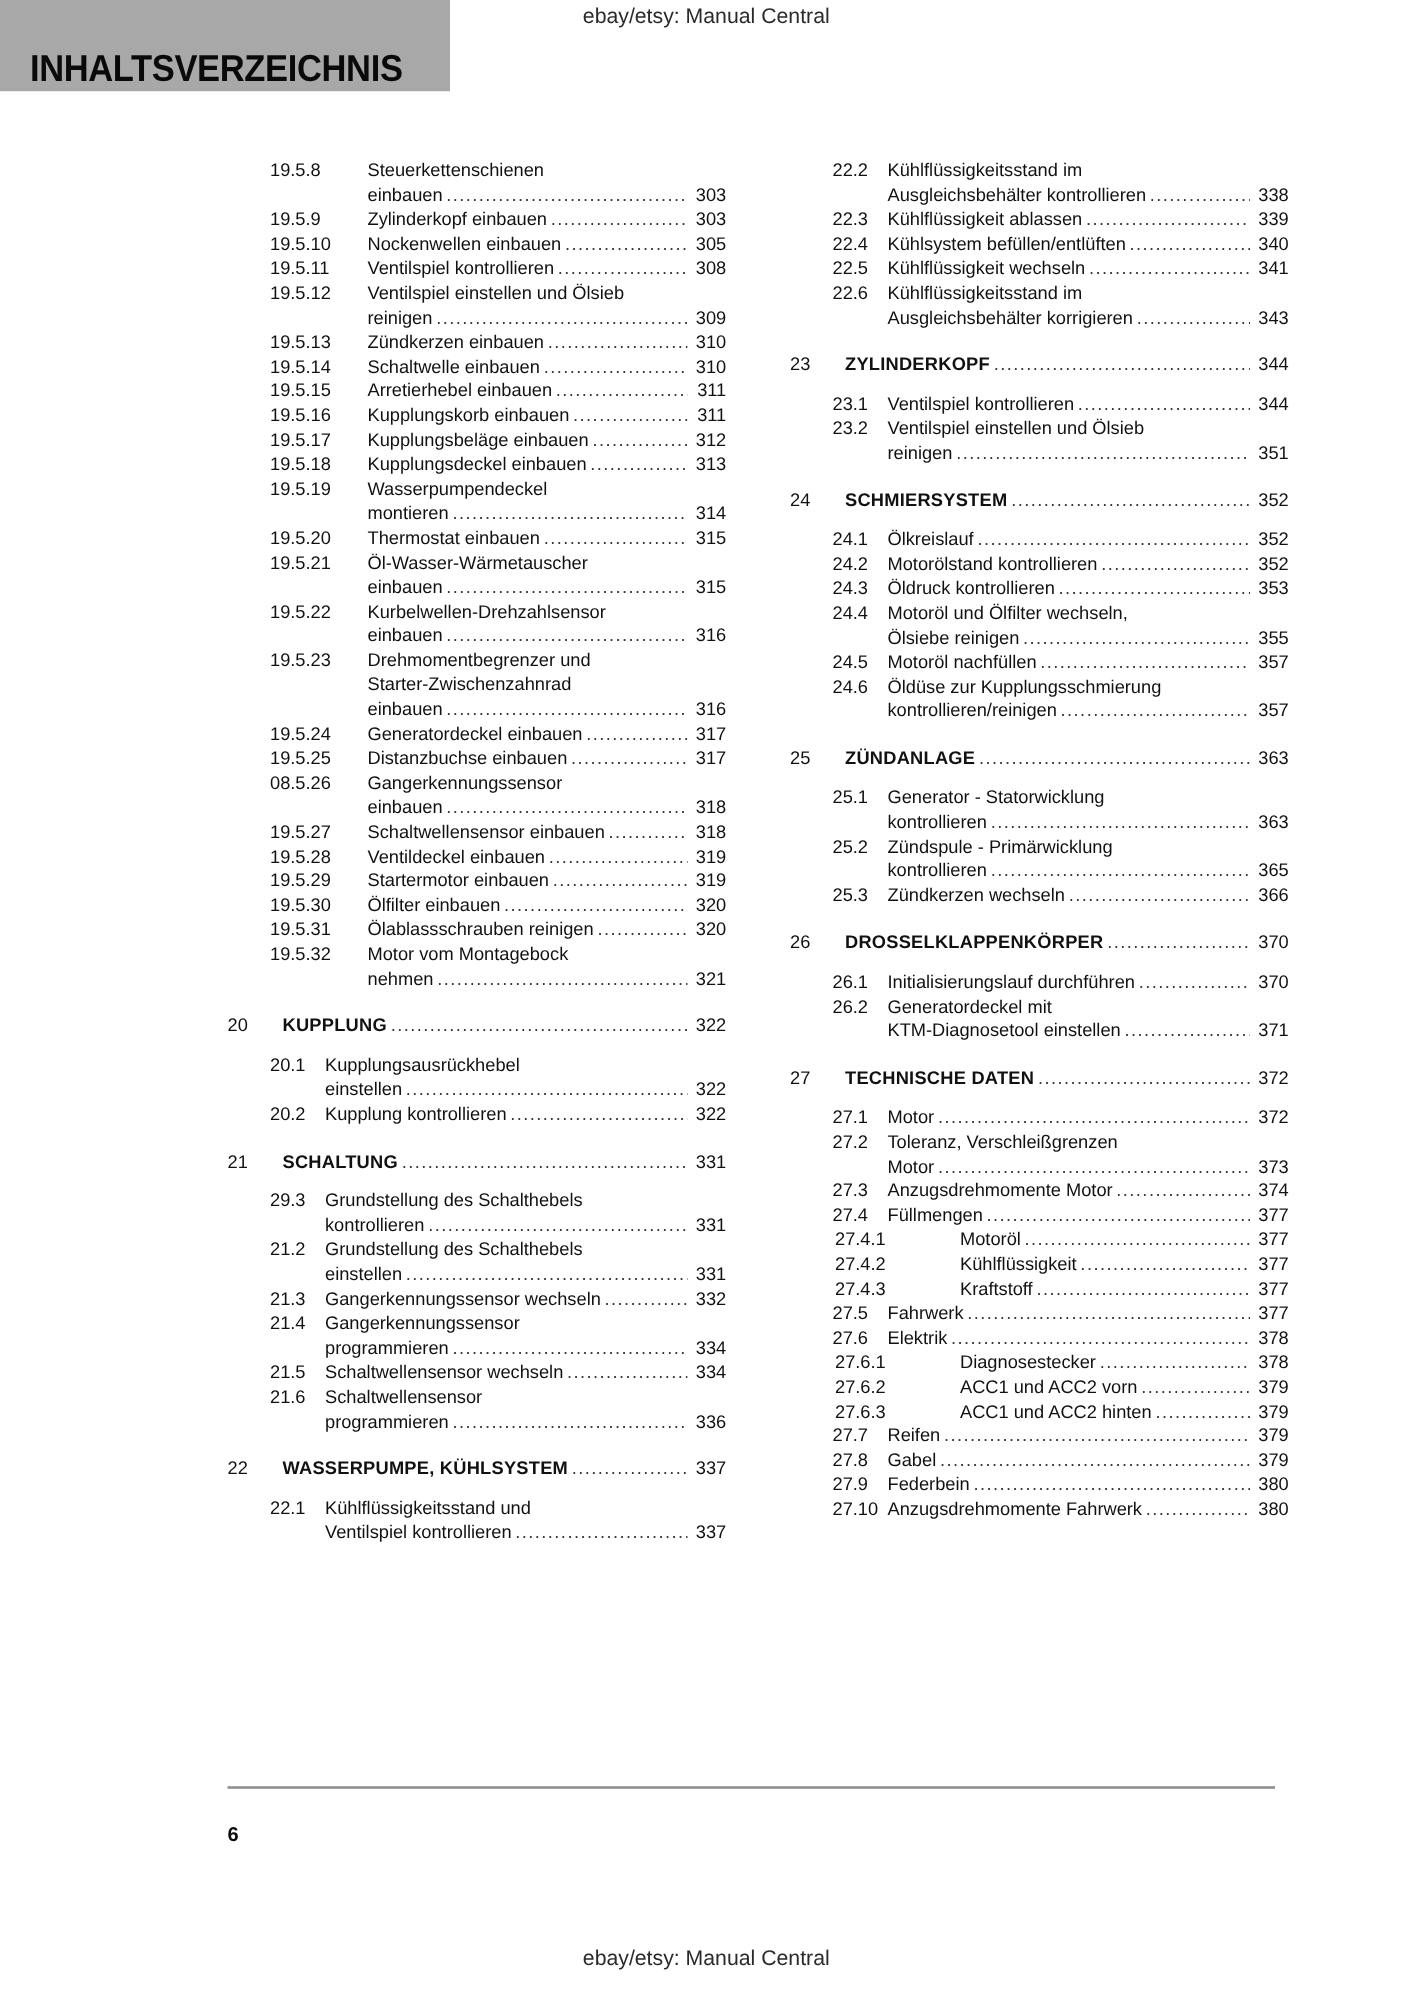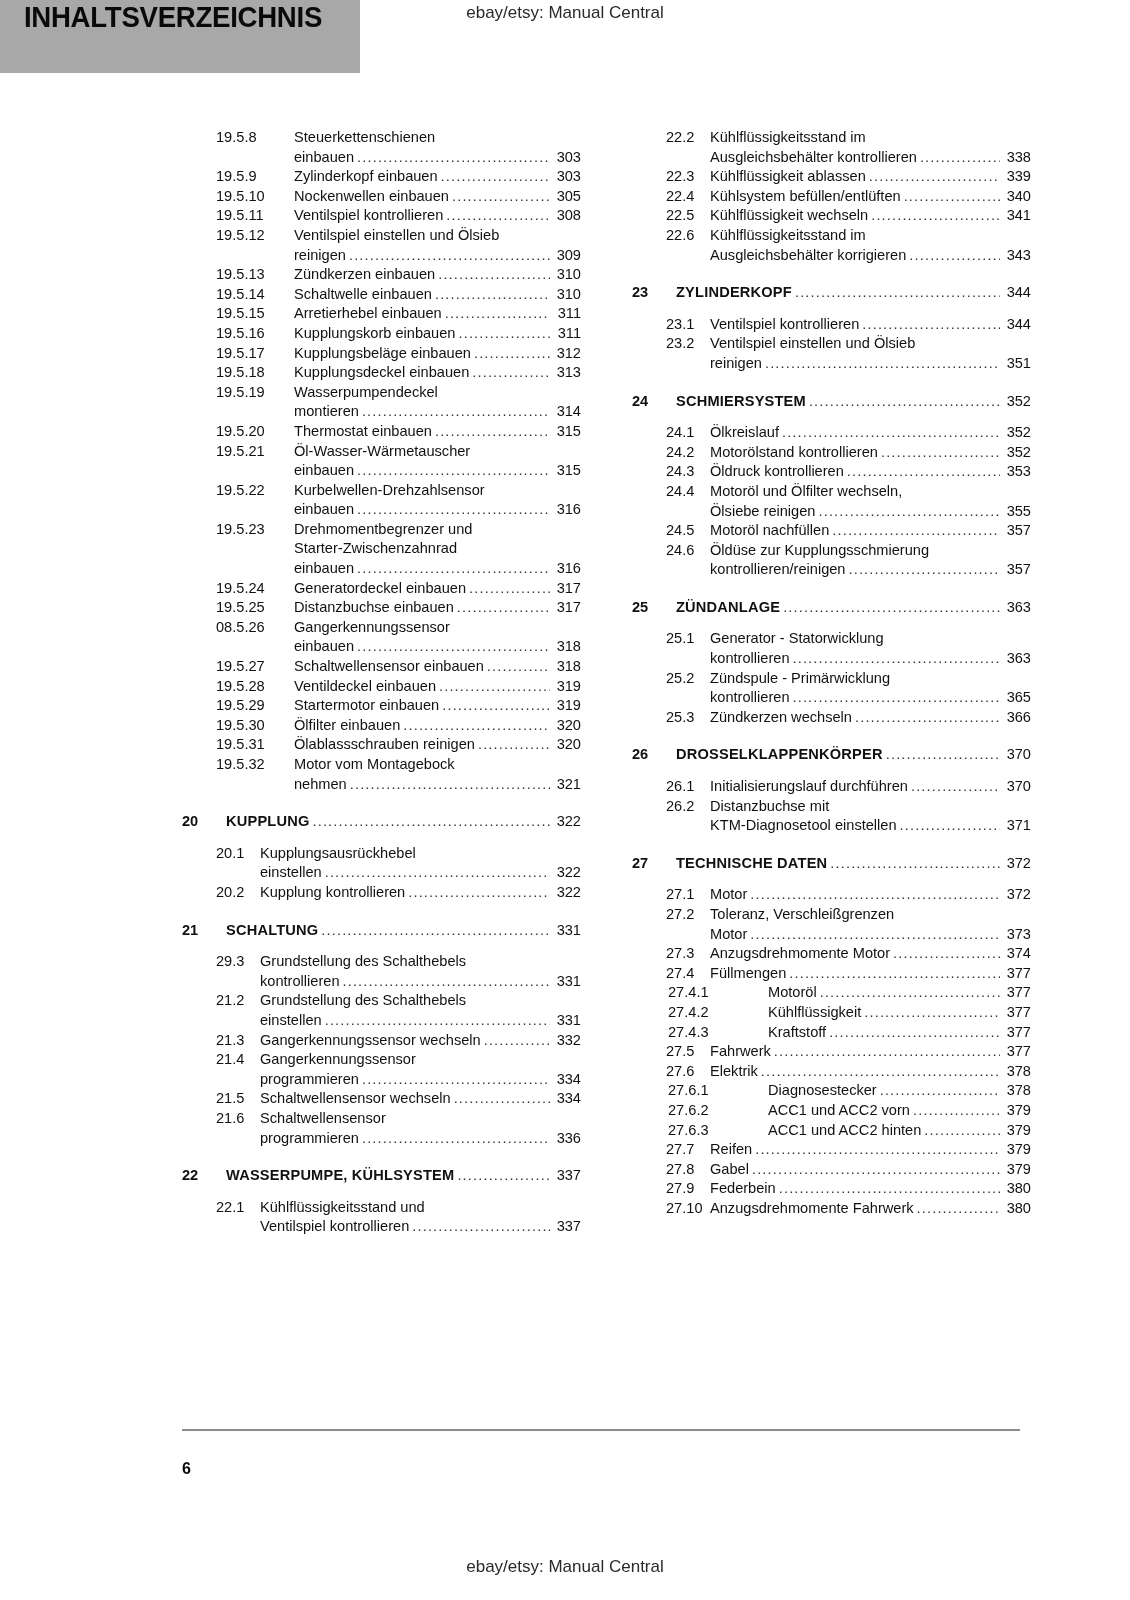--- a/index.html
+++ b/index.html
@@ -16,21 +16,21 @@
 
   
   .header-band {
     position: absolute;
     left: 0;
     top: 0;
     width: 360px;
     height: 73px;
     background: #a8a8a8;
     display: flex;
-    align-items: flex-start;
+    align-items: flex-end;
   }
   .header-title {
     font-size: 30px;
     font-weight: bold;
     letter-spacing: -0.3px;
     color: #0a0a0a;
     padding-left: 26px;
     font-stretch: condensed;
     transform: scaleX(0.92);
     transform-origin: left center;
@@ -104,21 +104,21 @@
     flex: 0 0 auto;
     text-align: right;
     min-width: 30px;
     padding-left: 4px;
     white-space: nowrap;
   }
   .entry .preline { white-space: nowrap; display: block; }
 
   
   .lvl1 { margin-top: 18px; margin-bottom: 12px; }
-  .lvl1 .num { width: 44px; font-weight: bold; }
+  .lvl1 .num { width: 44px; }
   .lvl1 .txt { letter-spacing: 0.2px; font-weight: bold; }
 
   
   .lvl2 .num { width: 44px; margin-left: 34px; }
 
   
   .lvl3 .num { width: 78px; margin-left: 34px; }
 
   
   .lvl4 .num { width: 78px; margin-left: 36px; }
@@ -753,21 +753,21 @@
           <div class="lastline">
             <span class="txt">Initialisierungslauf durchführen</span>
             <span class="leader">..................................................................................................</span>
             <span class="page">370</span>
           </div>
         </div>
       </div>
       <div class="entry lvl2">
         <div class="num">26.2</div>
         <div class="body">
-          <span class="preline">Distanzbuchse mit</span>
+          <span class="preline">Generatordeckel mit</span>
           <div class="lastline">
             <span class="txt">KTM-Diagnosetool einstellen</span>
             <span class="leader">..................................................................................................</span>
             <span class="page">371</span>
           </div>
         </div>
       </div>
       <div class="entry lvl1">
         <div class="num">27</div>
         <div class="body">

